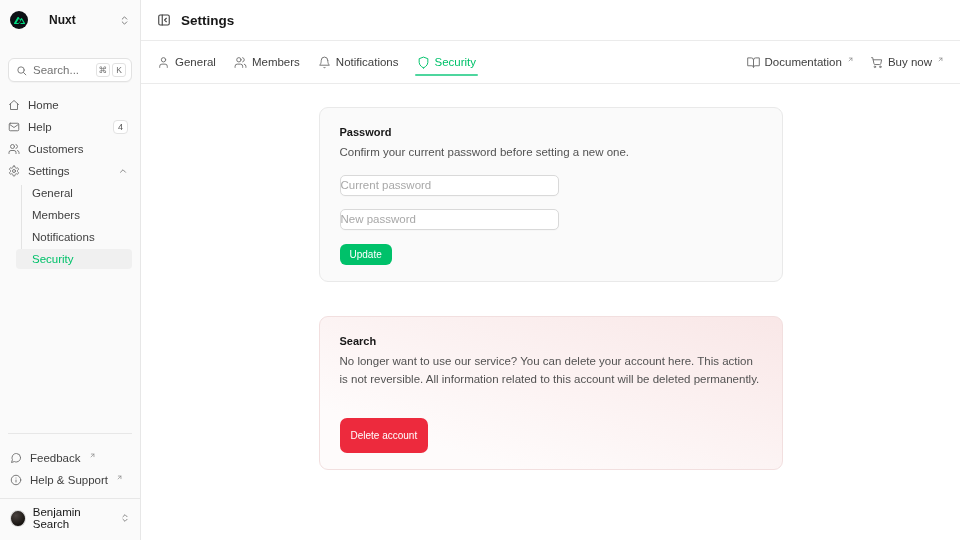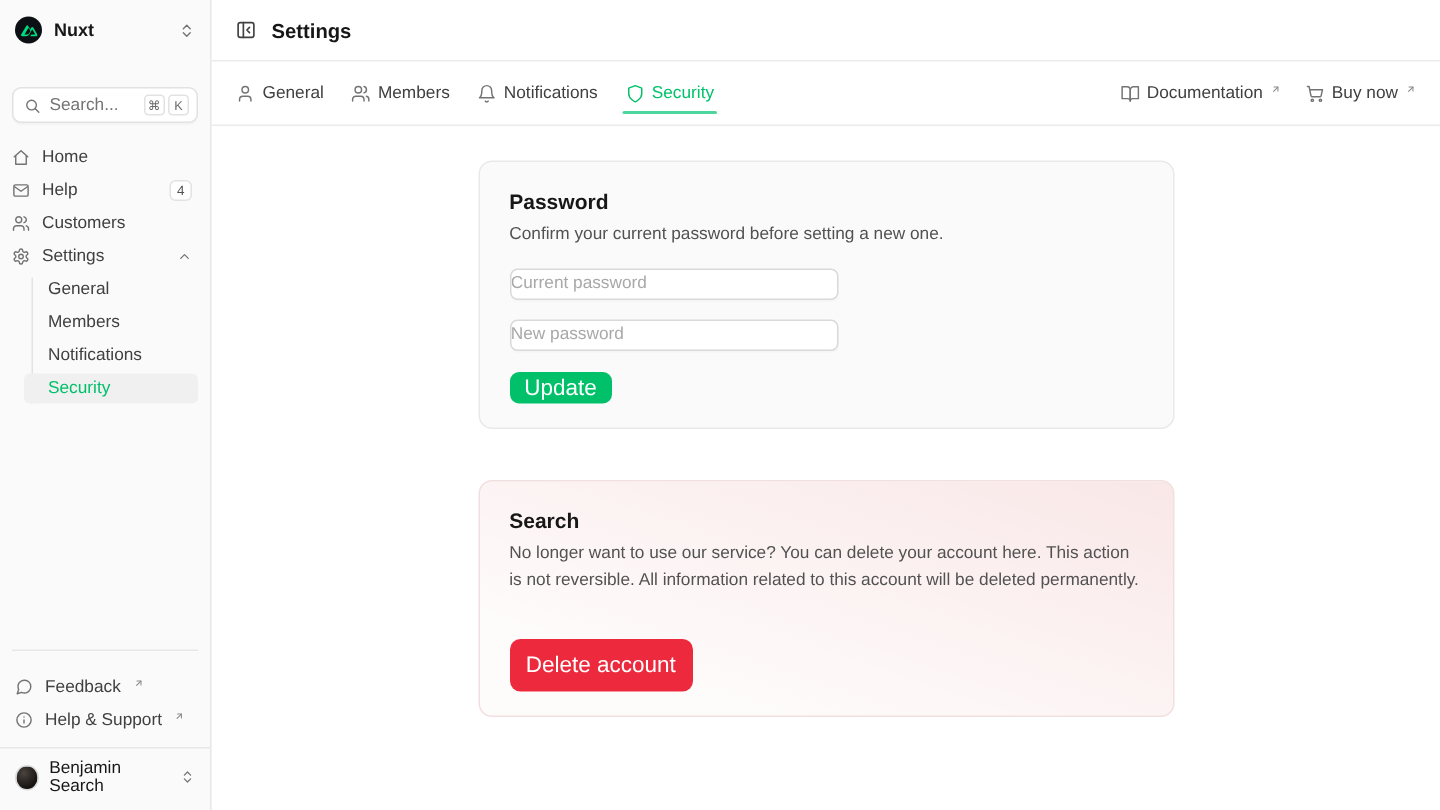--- a/index.html
+++ b/index.html
@@ -19,21 +19,21 @@
   .sidebar {
     width: 141px;
     background: #FAFAFA;
     border-right: 1px solid #E7E7E7;
     display: flex;
     flex-direction: column;
     padding: 8px;
     flex-shrink: 0;
   }
   .team-row {
-    display: flex; align-items: center; gap: 8px;
+    display: flex; align-items: center; gap: 21px;
     height: 24px; padding: 0 2px; border-radius: 5px; cursor: pointer;
   }
   .team-avatar {
     width: 18px; height: 18px; border-radius: 50%;
     background: #0c0f14;
     display: flex; align-items: center; justify-content: center;
   }
   .team-name { font-weight: 600; font-size: 12px; color: #171717; }
   .chevrons { margin-left: auto; color: #737373; }
 
@@ -160,41 +160,41 @@
   }
   .card + .card { margin-top: 34px; }
   .card-password {
     background: #FAFAFA;
     border: 1px solid #E9E9E9;
   }
   .card-account {
     background: linear-gradient(to top right, #FEFBFB 20%, #F9E7E7 100%);
     border: 1px solid #F2DFDF;
   }
-  .card-title { font-size: 14px; font-weight: 600; color: #171717; }
+  .card-title { font-size: 11px; font-weight: 600; color: #171717; }
   .card-desc { margin-top: 6px; font-size: 11.5px; color: #525252; line-height: 1.55; }
 
   .field { margin-top: 13px; }
   .text-input {
     width: 219px; height: 21px;
     background: #fff;
     border: 1px solid #D9D9D9;
     border-radius: 5px;
     padding: 0 0;
     font-family: inherit;
     font-size: 11.5px; color: #171717;
     outline: none;
     box-shadow: 0 1px 1px rgba(0,0,0,0.02);
   }
   .text-input::placeholder { color: #A8A8A8; }
 
   .btn {
     display: inline-flex; align-items: center; justify-content: center;
     border: none; border-radius: 6px;
-    font-family: inherit; font-size: 15px; font-weight: 500;
+    font-family: inherit; font-size: 10px; font-weight: 500;
     color: #fff; cursor: pointer;
   }
   .btn-update { margin-top: 14px; height: 21px; padding: 0 10px; background: var(--primary, #00C16A); }
   .btn-delete { margin-top: 30px; height: 35px; padding: 0 11px; background: var(--danger, #ED2A3D); border-radius: 7px; }
 </style>
 </head>
 <body>
 
 <div class="app" style="--primary:#00C16A; --danger:#ED2A3D;">
 

